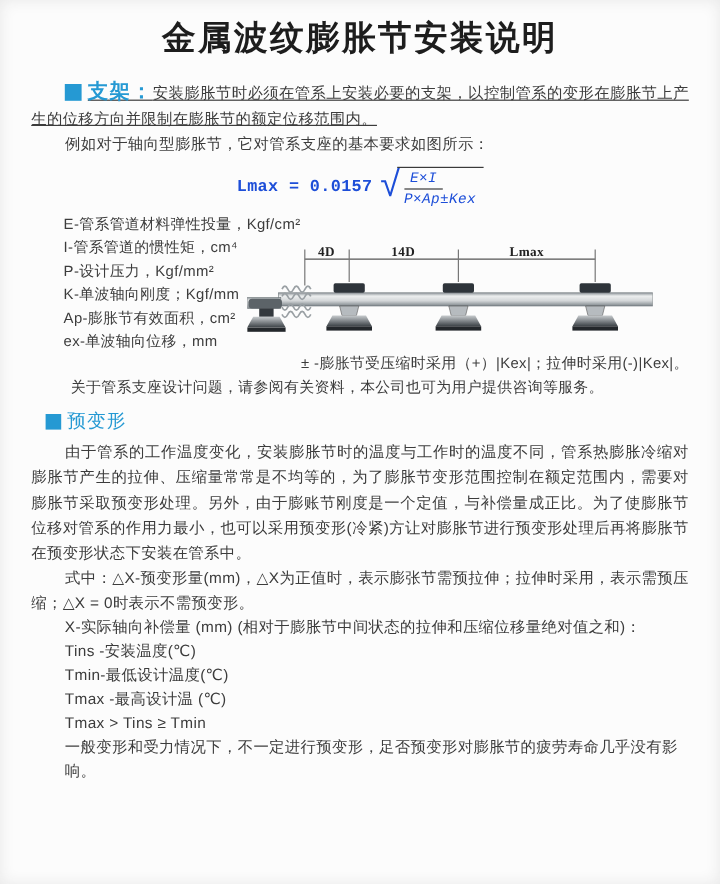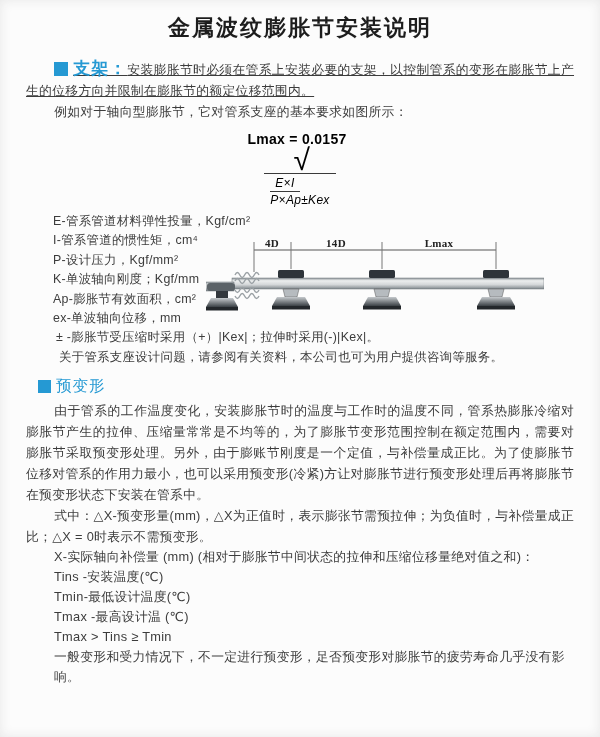--- a/index.html
+++ b/index.html
@@ -5,54 +5,54 @@
   html,body{margin:0;padding:0;background:#ffffff;}
   .page{
     position:relative; width:600px; height:737px; overflow:hidden;
     background:#fcfcfc; box-shadow:inset 0 0 12px #e7e7e7;
     font-family:"Liberation Sans","DejaVu Sans",sans-serif;
     color:#3c3c3c; letter-spacing:0.3px;
   }
   .content{padding:0 26px;}
   .doc-title{
     margin:0; padding-top:13px; text-align:center;
-    font-size:22px; font-weight:bold; color:#1d1d1d; letter-spacing:2px;
+    font-size:28px; font-weight:bold; color:#1d1d1d; letter-spacing:2px;
   }
   p{margin:0;}
   .body-text{font-size:12.8px; line-height:21px; text-align:justify;}
   .indent{text-indent:2.2em;}
   .para-support{margin-top:15px;text-decoration:underline;}
   .marker-sq{
     display:inline-block; width:14px; height:14px; background:var(--accent,#2599d3);
     margin-right:5px; vertical-align:-2px;
   }
   .marker-sq.small{width:13px;height:13px;}
   .blue-label{color:var(--accent,#2599d3); font-size:17px; font-weight:600; letter-spacing:1px;}
   
   .formula{
     display:flex; justify-content:center; align-items:center;
-    font-family:Liberation Sans, sans-serif; color:#000000;flex-direction:column;
+    font-family:Liberation Mono, monospace; color:#1d4ed8;
   }
   .formula-1{margin:9px 0 3px;}
   .f-lhs{font-weight:bold; font-size:14px; margin-right:6px;}
   .sqrt-sign{font-size:30px; font-weight:400; line-height:26px; margin-right:-4px;}
   .radicand{display:inline-block; border-top:1.5px solid #3a3a3a; padding:2px 6px 0 6px;}
   .frac{display:inline-flex; flex-direction:column; align-items:flex-start;
         font-style:italic; font-size:12px; line-height:14px; vertical-align:middle;}
   .frac .n{border-bottom:1px solid #3a3a3a; padding:0 5px 1px;}
   .frac .d{padding-top:1px;}
   .formula-2{margin:8px 0 4px; font-size:14px;}
   .formula-2 .f-lhs2{font-weight:bold; font-size:14px;}
   .paren{font-size:19px; margin:0 2px;}
   
   .defs-block{position:relative; margin-top:5px;}
   .defs-block .line{font-size:12.4px; line-height:19.4px; white-space:nowrap;}
   .def-lead{padding-left:10px;}
   .def-item{padding-left:27px;}
-  .def-pm{padding-left:30px;}
+  .def-pm{padding-left:30px;text-align:right;}
   .def-note{padding-left:33px;}
   .diagram{position:absolute; top:26px; right:30px; width:338px; height:82px;}
   
   .section-head{margin:9px 0 4px 12px; line-height:20px;}
   .section-head .blue-label2{color:var(--accent,#2599d3); font-size:15.5px; font-weight:400; letter-spacing:1px;}
   .sub-head{color:var(--accent,#2599d3); font-weight:600; letter-spacing:2px;}
   .axial-head{margin:11px 0 1px 28px; font-size:16px;}
   .axial-lines .line{font-size:12.8px; line-height:20px; padding-left:28px;}
   svg text{font-family:"Liberation Serif","DejaVu Serif",serif; font-weight:bold; fill:#222;}
 </style>
@@ -147,21 +147,21 @@
             <polygon points="276,59 304,59 309,68 271,68" fill="url(#baseGrad)"></polygon>
             <rect x="271" y="68" width="38" height="3.5" fill="#23272b"></rect>
           </g>
         </svg>
       </div>
     </div>
 
     <p class="section-head"><span class="marker-sq small"></span><span class="blue-label2">预变形</span></p>
     <p class="body-text indent">由于管系的工作温度变化，安装膨胀节时的温度与工作时的温度不同，管系热膨胀冷缩对膨胀节产生的拉伸、压缩量常常是不均等的，为了膨胀节变形范围控制在额定范围内，需要对膨胀节采取预变形处理。另外，由于膨账节刚度是一个定值，与补偿量成正比。为了使膨胀节位移对管系的作用力最小，也可以采用预变形(冷紧)方让对膨胀节进行预变形处理后再将膨胀节在预变形状态下安装在管系中。</p>
 
-    <p class="body-text indent">式中：△X-预变形量(mm)，△X为正值时，表示膨张节需预拉伸；为负值时，与补偿量成正比；△X = 0时表示不需预变形。</p>
+    <p class="body-text indent">式中：△X-预变形量(mm)，△X为正值时，表示膨张节需预拉伸；拉伸时采用，表示需预压缩；△X = 0时表示不需预变形。</p>
     <div class="axial-lines">
       <div class="line">X-实际轴向补偿量 (mm) (相对于膨胀节中间状态的拉伸和压缩位移量绝对值之和)：</div>
       <div class="line">Tins -安装温度(℃)</div>
       <div class="line">Tmin-最低设计温度(℃)</div>
       <div class="line">Tmax -最高设计温 (℃)</div>
       <div class="line">Tmax &gt; Tins ≥ Tmin</div>
       <div class="line">一般变形和受力情况下，不一定进行预变形，足否预变形对膨胀节的疲劳寿命几乎没有影响。</div>
     </div>
 
   </div>

